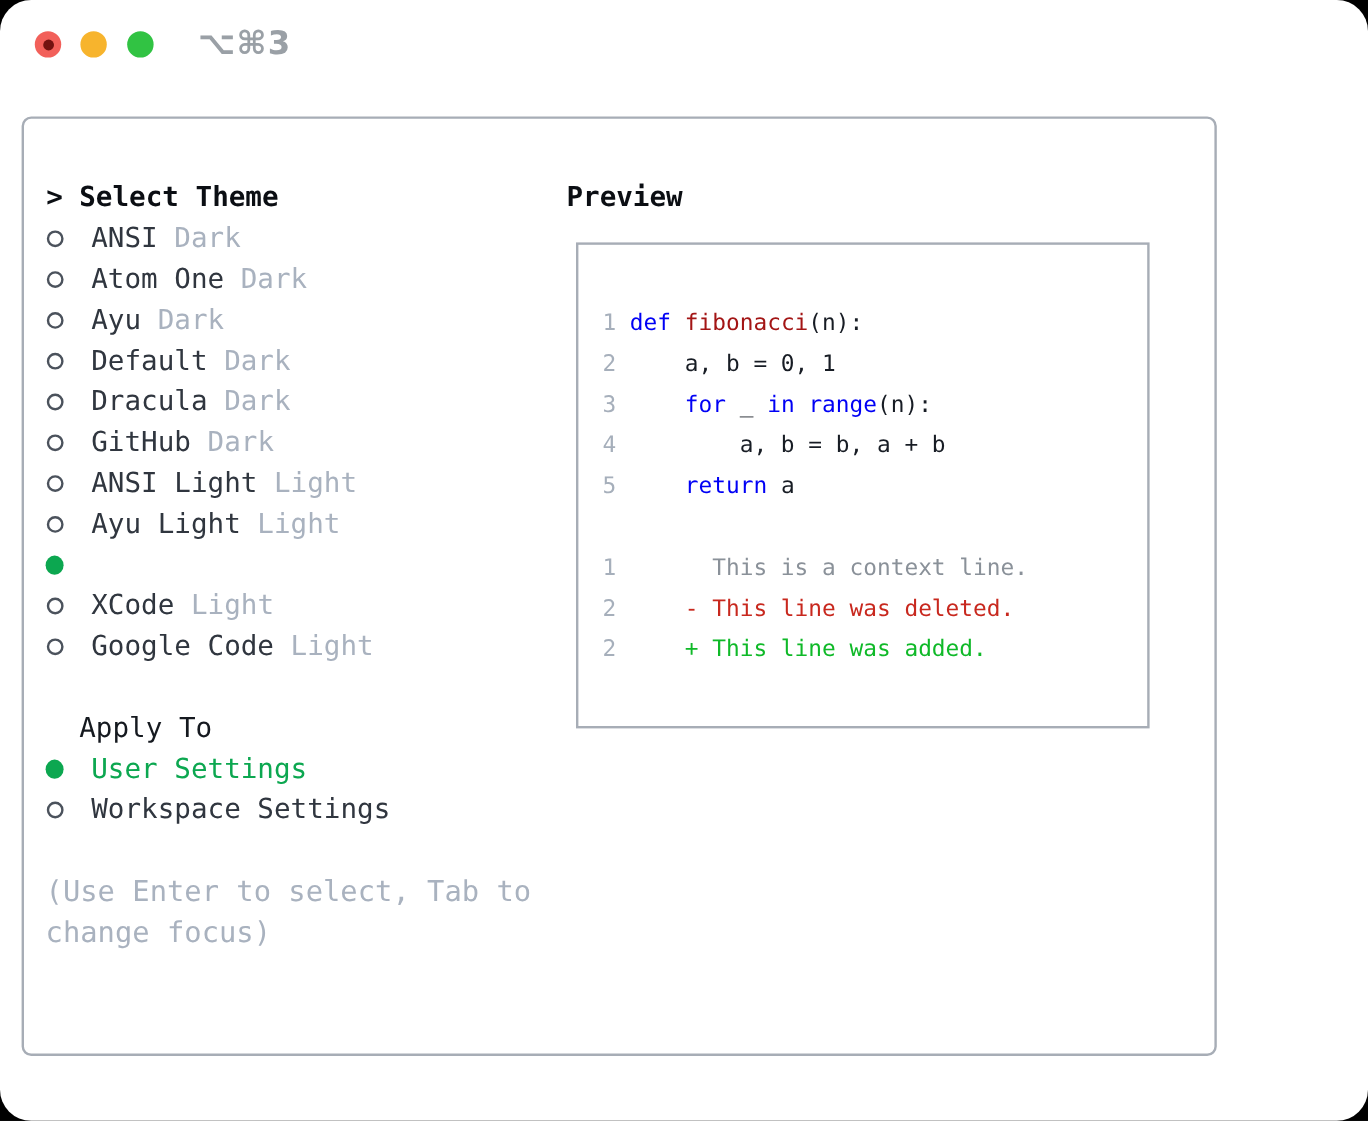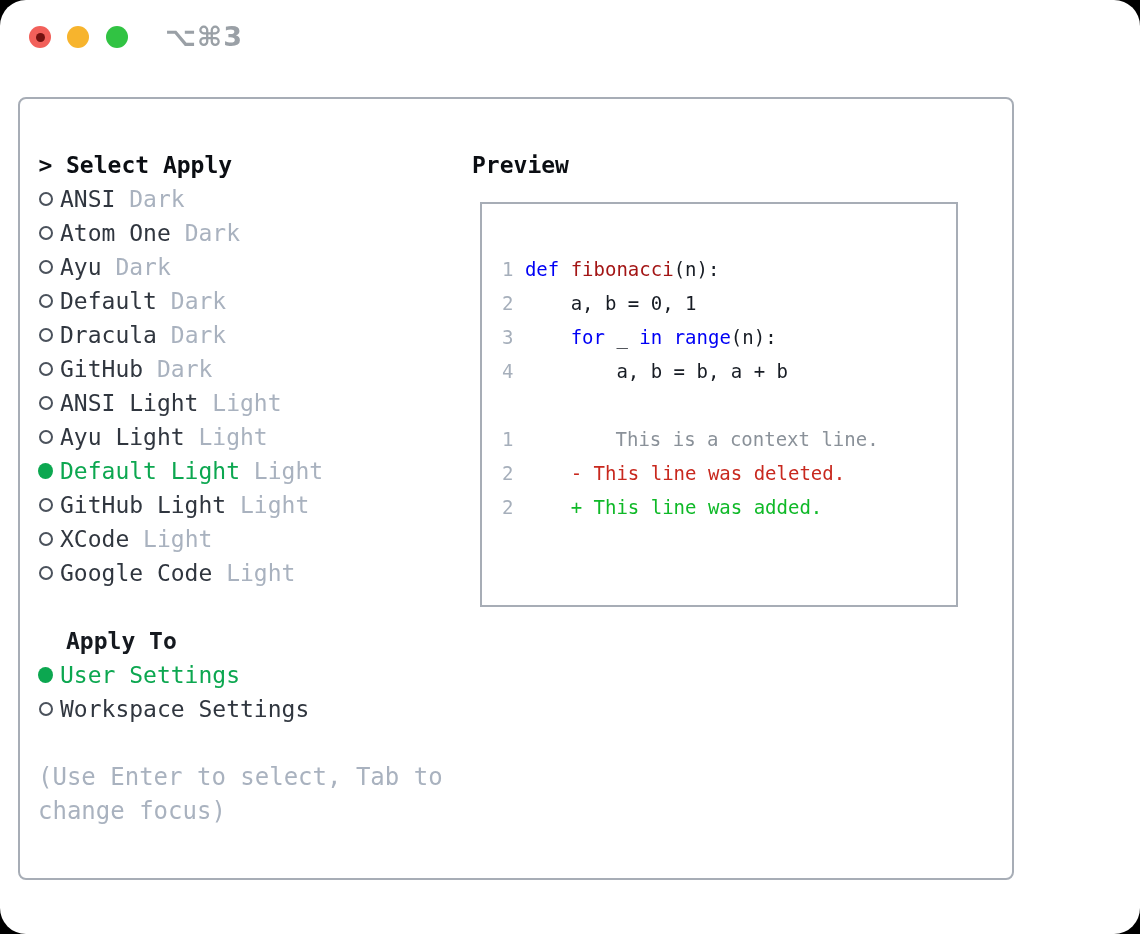--- a/index.html
+++ b/index.html
@@ -37,26 +37,26 @@
   .marker {
     width:15px; height:34px; display:inline-flex; align-items:center;
     justify-content:center; flex:0 0 15px;
   }
   .cursor { font-weight:bold; color:var(--header-black); font-size:23px; }
   .circle {
     width:14px; height:14px; border-radius:50%;
     border:2px solid var(--ring-gray); background:transparent;
   }
   .circle.sel { width:16px; height:16px; border:none; background:var(--accent-green); }
-  .lbl { margin-left:7px; white-space:pre; color:var(--text-dark); }
+  .lbl { margin-left:23px; white-space:pre; color:var(--text-dark); }
   .header-label { margin-left:13px; font-weight:bold; color:var(--header-black); }
   .tname.sel, .opt-label.sel { color:var(--accent-green); }
   .tvariant { color:var(--muted-gray); }
   .apply-header { margin-top:34px; }
-  .apply-header .header-label { font-weight:bold; color:#15191f; }
+  .apply-header .header-label { font-weight:normal; color:#15191f; }
   .hint {
     margin-top:34px; width:420px; font-size:24px; line-height:34px;
     color:var(--muted-gray);
   }
   
   .preview-col { position:absolute; left:452px; top:49px; }
   .preview-header {
     height:34px; line-height:34px; font-size:23px; font-weight:bold;
     color:var(--header-black);
   }
@@ -77,21 +77,21 @@
     </span>
     <span class="tl yellow"></span>
     <span class="tl green"></span>
     <span class="title">⌥⌘3</span>
   </div>
 
   <div class="panel">
     <div class="left-col">
       <div class="row">
         <span class="marker cursor">&gt;</span>
-        <span class="header-label">Select Apply</span>
+        <span class="header-label">Select Theme</span>
       </div>
 
       <div id="theme-items">
           <div class="row">
             <span class="marker">
               <span class="circle"></span>
             </span>
             <span class="lbl"><span class="tname">ANSI</span><span class="tvariant"> Dark</span></span>
           </div>
           <div class="row">
@@ -133,27 +133,20 @@
           <div class="row">
             <span class="marker">
               <span class="circle"></span>
             </span>
             <span class="lbl"><span class="tname">Ayu Light</span><span class="tvariant"> Light</span></span>
           </div>
           <div class="row">
             <span class="marker">
               <span class="circle sel"></span>
             </span>
-            <span class="lbl"><span class="tname sel">Default Light</span><span class="tvariant"> Light</span></span>
-          </div>
-          <div class="row">
-            <span class="marker">
-              <span class="circle"></span>
-            </span>
-            <span class="lbl"><span class="tname">GitHub Light</span><span class="tvariant"> Light</span></span>
           </div>
           <div class="row">
             <span class="marker">
               <span class="circle"></span>
             </span>
             <span class="lbl"><span class="tname">XCode</span><span class="tvariant"> Light</span></span>
           </div>
           <div class="row">
             <span class="marker">
               <span class="circle"></span>
@@ -186,21 +179,22 @@
     </div>
 
     <div class="preview-col">
       <div class="preview-header">Preview</div>
       <div class="preview-box">
         <div id="preview-lines">
             <div class="pline"><span style="color: rgb(166, 175, 187);">1 </span><span style="color: rgb(0, 0, 245);">def</span><span style="color: rgb(23, 28, 36);"> </span><span style="color: rgb(163, 21, 21);">fibonacci</span><span style="color: rgb(23, 28, 36);">(n):</span></div>
             <div class="pline"><span style="color: rgb(166, 175, 187);">2 </span><span style="color: rgb(23, 28, 36);">    a, b = 0, 1</span></div>
             <div class="pline"><span style="color: rgb(166, 175, 187);">3 </span><span style="color: rgb(23, 28, 36);">    </span><span style="color: rgb(0, 0, 245);">for</span><span style="color: rgb(23, 28, 36);"> _ </span><span style="color: rgb(0, 0, 245);">in</span><span style="color: rgb(23, 28, 36);"> </span><span style="color: rgb(0, 0, 245);">range</span><span style="color: rgb(23, 28, 36);">(n):</span></div>
             <div class="pline"><span style="color: rgb(166, 175, 187);">4 </span><span style="color: rgb(23, 28, 36);">        a, b = b, a + b</span></div>
+            <div class="pline"><span style="color: rgb(166, 175, 187);">5 </span><span style="color: rgb(23, 28, 36);">    </span><span style="color: rgb(0, 0, 245);">return</span><span style="color: rgb(23, 28, 36);"> a</span></div>
             <div class="pline"></div>
-            <div class="pline"><span style="color: rgb(166, 175, 187);">1</span><span style="color: rgb(23, 28, 36);">       </span><span style="color: rgb(138, 145, 153); margin-left: 22px;">This is a context line.</span></div>
+            <div class="pline"><span style="color: rgb(166, 175, 187);">1</span><span style="color: rgb(23, 28, 36);">       </span><span style="color: rgb(138, 145, 153);">This is a context line.</span></div>
             <div class="pline"><span style="color: rgb(166, 175, 187);">2</span><span style="color: rgb(23, 28, 36);">     </span><span style="color: rgb(200, 40, 30);">- This line was deleted.</span></div>
             <div class="pline"><span style="color: rgb(166, 175, 187);">2</span><span style="color: rgb(23, 28, 36);">     </span><span style="color: rgb(15, 185, 40);">+ This line was added.</span></div>
           </div>
       </div>
     </div>
   </div>
 </div>
 
 </body></html>

